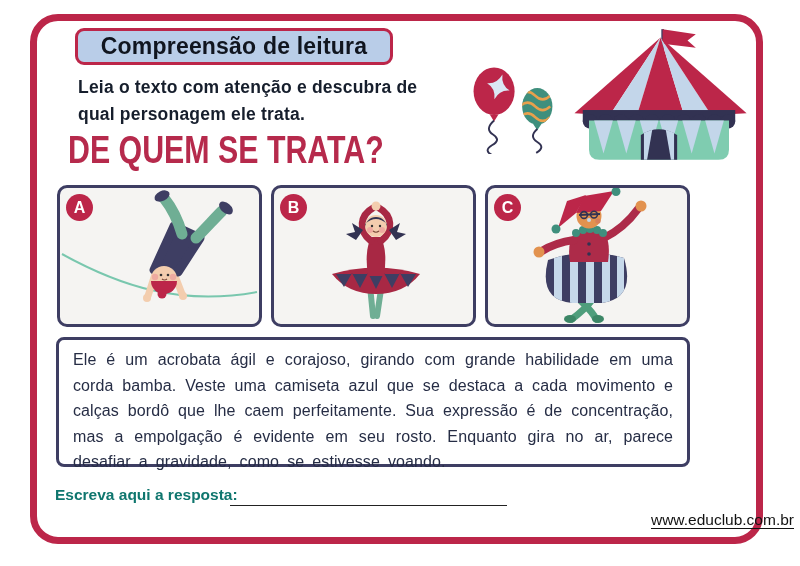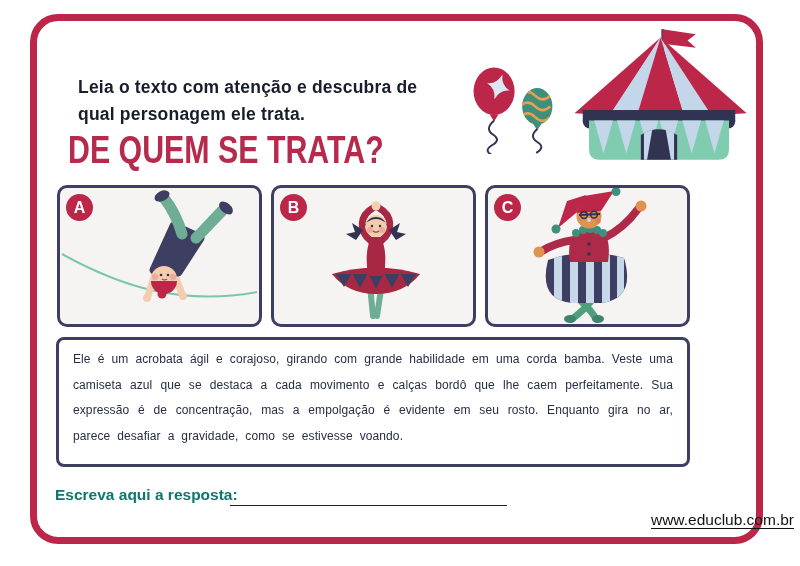--- a/index.html
+++ b/index.html
@@ -37,34 +37,37 @@
     position:absolute;left:6px;top:6px;width:27px;height:27px;border-radius:50%;
     background:#bc2649;color:#fff;font-weight:700;font-size:16px;
     display:flex;align-items:center;justify-content:center;z-index:2;
   }
   .choice-art{position:absolute;left:0;top:0;width:100%;height:100%;}
   .passage-box{
     position:absolute;left:56px;top:337px;width:634px;height:130px;box-sizing:border-box;
     background:#fff;border:3px solid #3e3e63;border-radius:8px;padding:7px 14px 0 14px;
   }
   .passage-text{
-    font-size:12px;line-height:25.5px;color:#262d45;text-align:justify;
+    font-size:16px;line-height:25.5px;color:#262d45;text-align:justify;
     word-spacing:3.5px;letter-spacing:.1px;
   }
   .answer-label{position:absolute;left:55px;top:486px;font-size:15.5px;font-weight:700;color:#0f766e;}
   .answer-line{position:absolute;left:230px;top:505px;width:277px;height:0;border-bottom:1.6px solid #222;}
   .footer{position:absolute;left:0;top:511px;width:794px;text-align:right;font-size:15.5px;color:#121212;}
   .footer a{color:#121212;text-decoration:underline;text-underline-offset:3px;}
 </style>
 </head>
 <body>
 
 <div class="sheet">
   <div class="page-border"></div>
 
+  <div class="title-box">
+    <span>Compreensão de leitura</span>
+  </div>
 
   <div class="instructions">
     <div>Leia o texto com atenção e descubra de</div>
     <div>qual personagem ele trata.</div>
   </div>
 
   <div class="question-heading">DE QUEM SE TRATA?</div>
 
   <div class="balloons-wrap">
     <svg viewBox="0 0 100 85" width="108" height="92">

